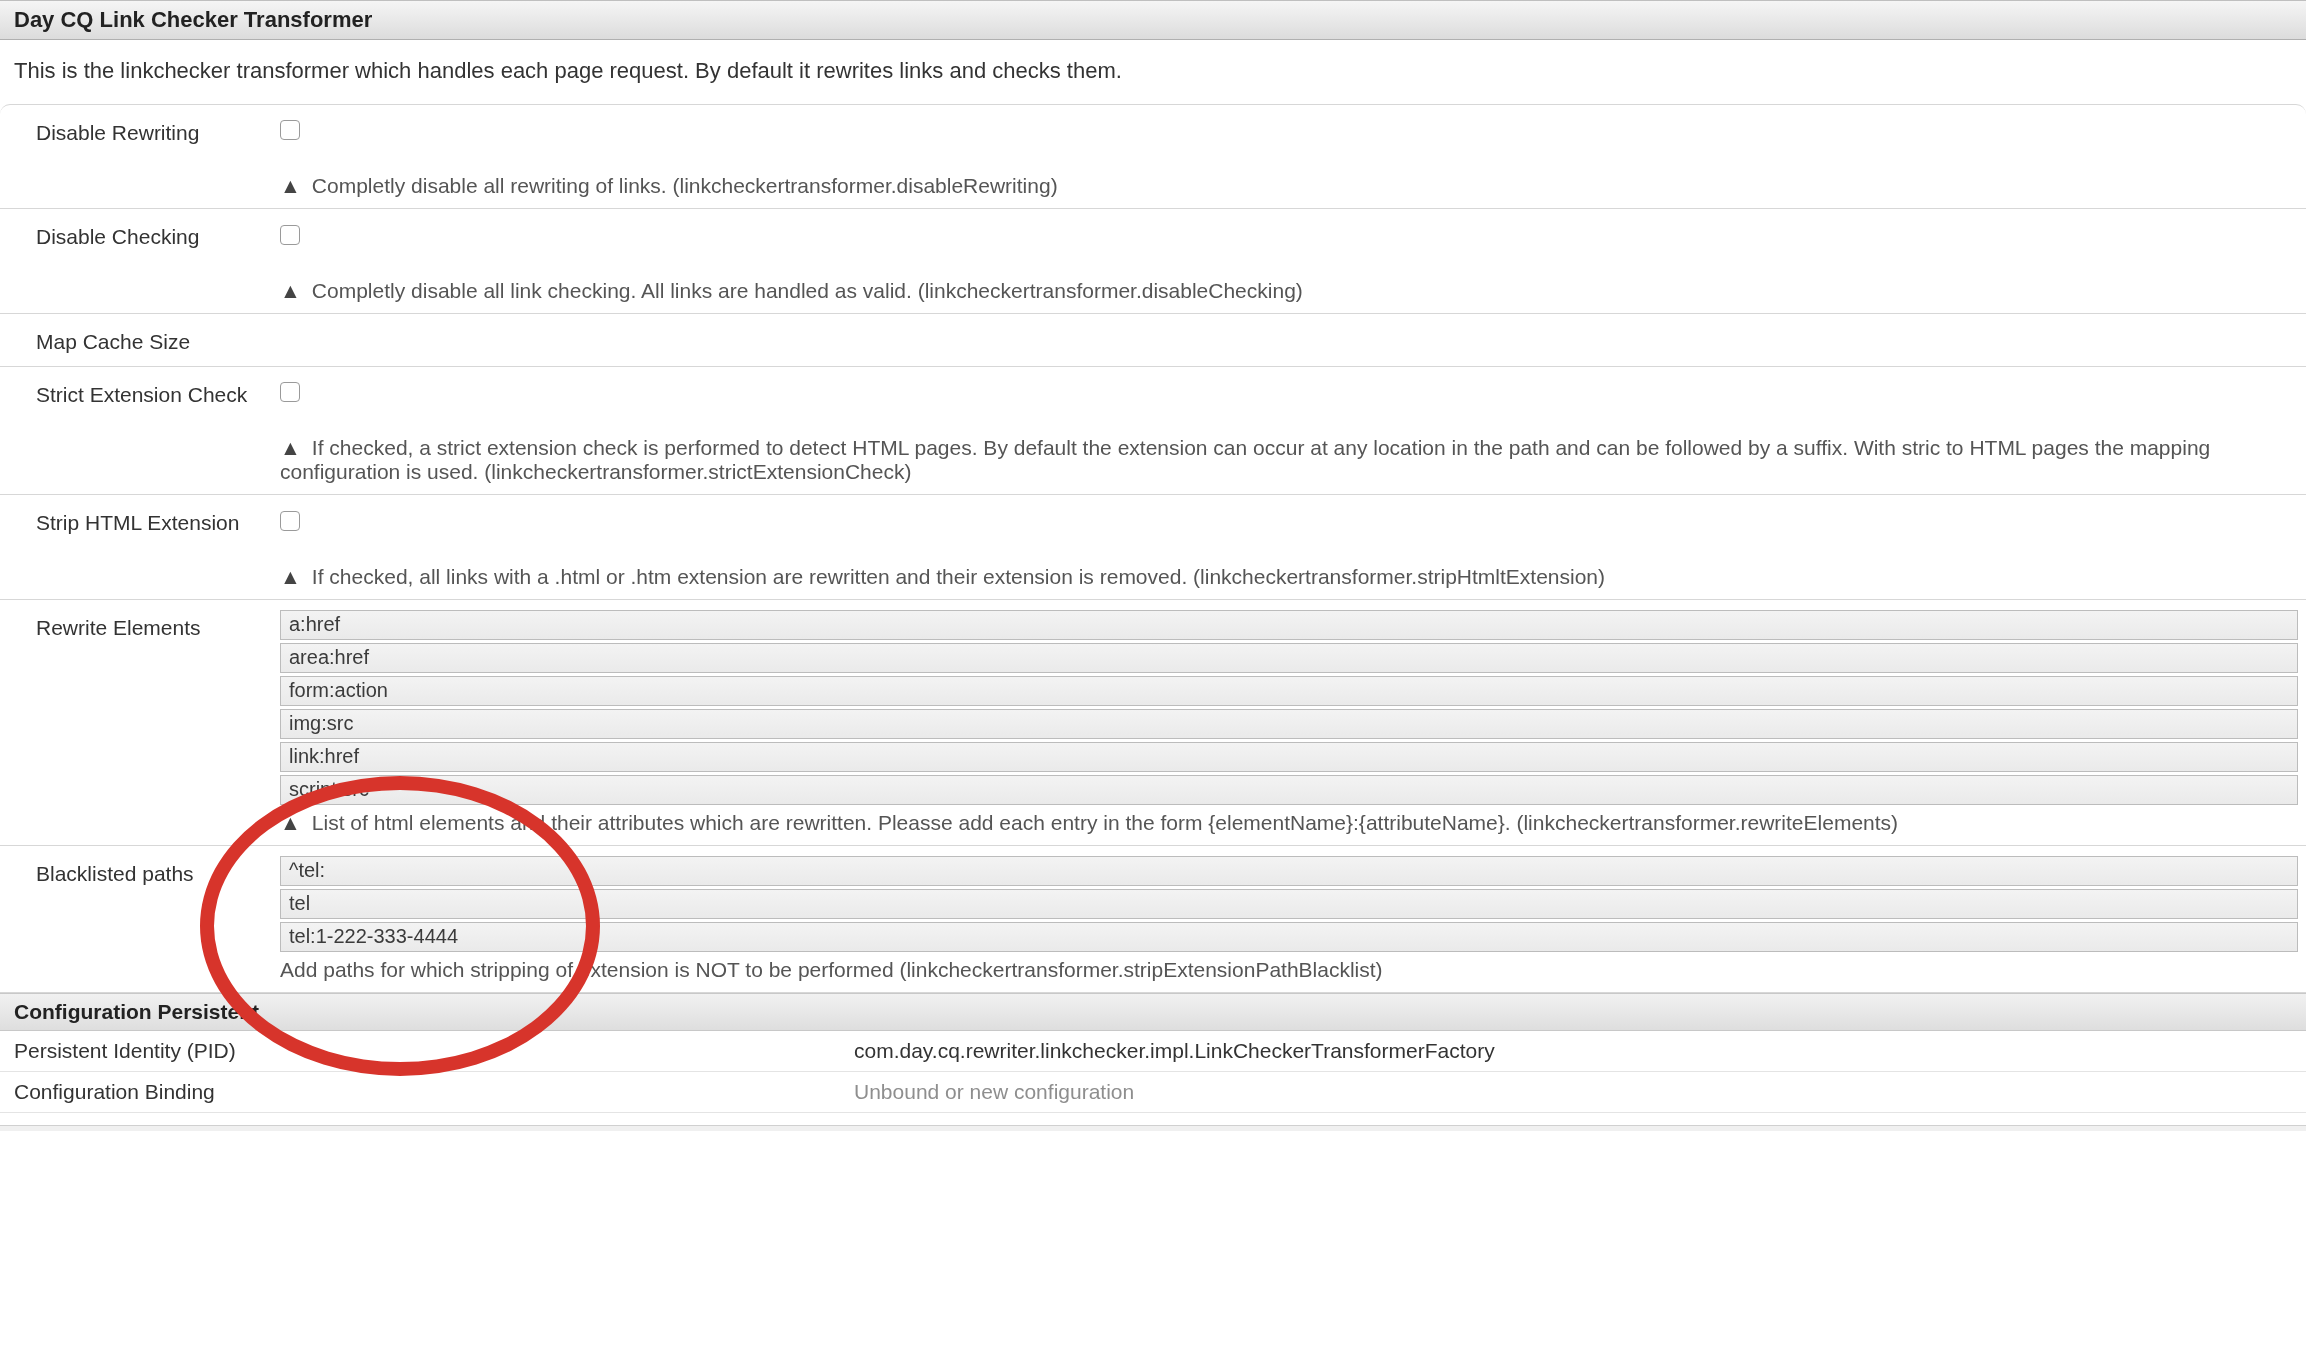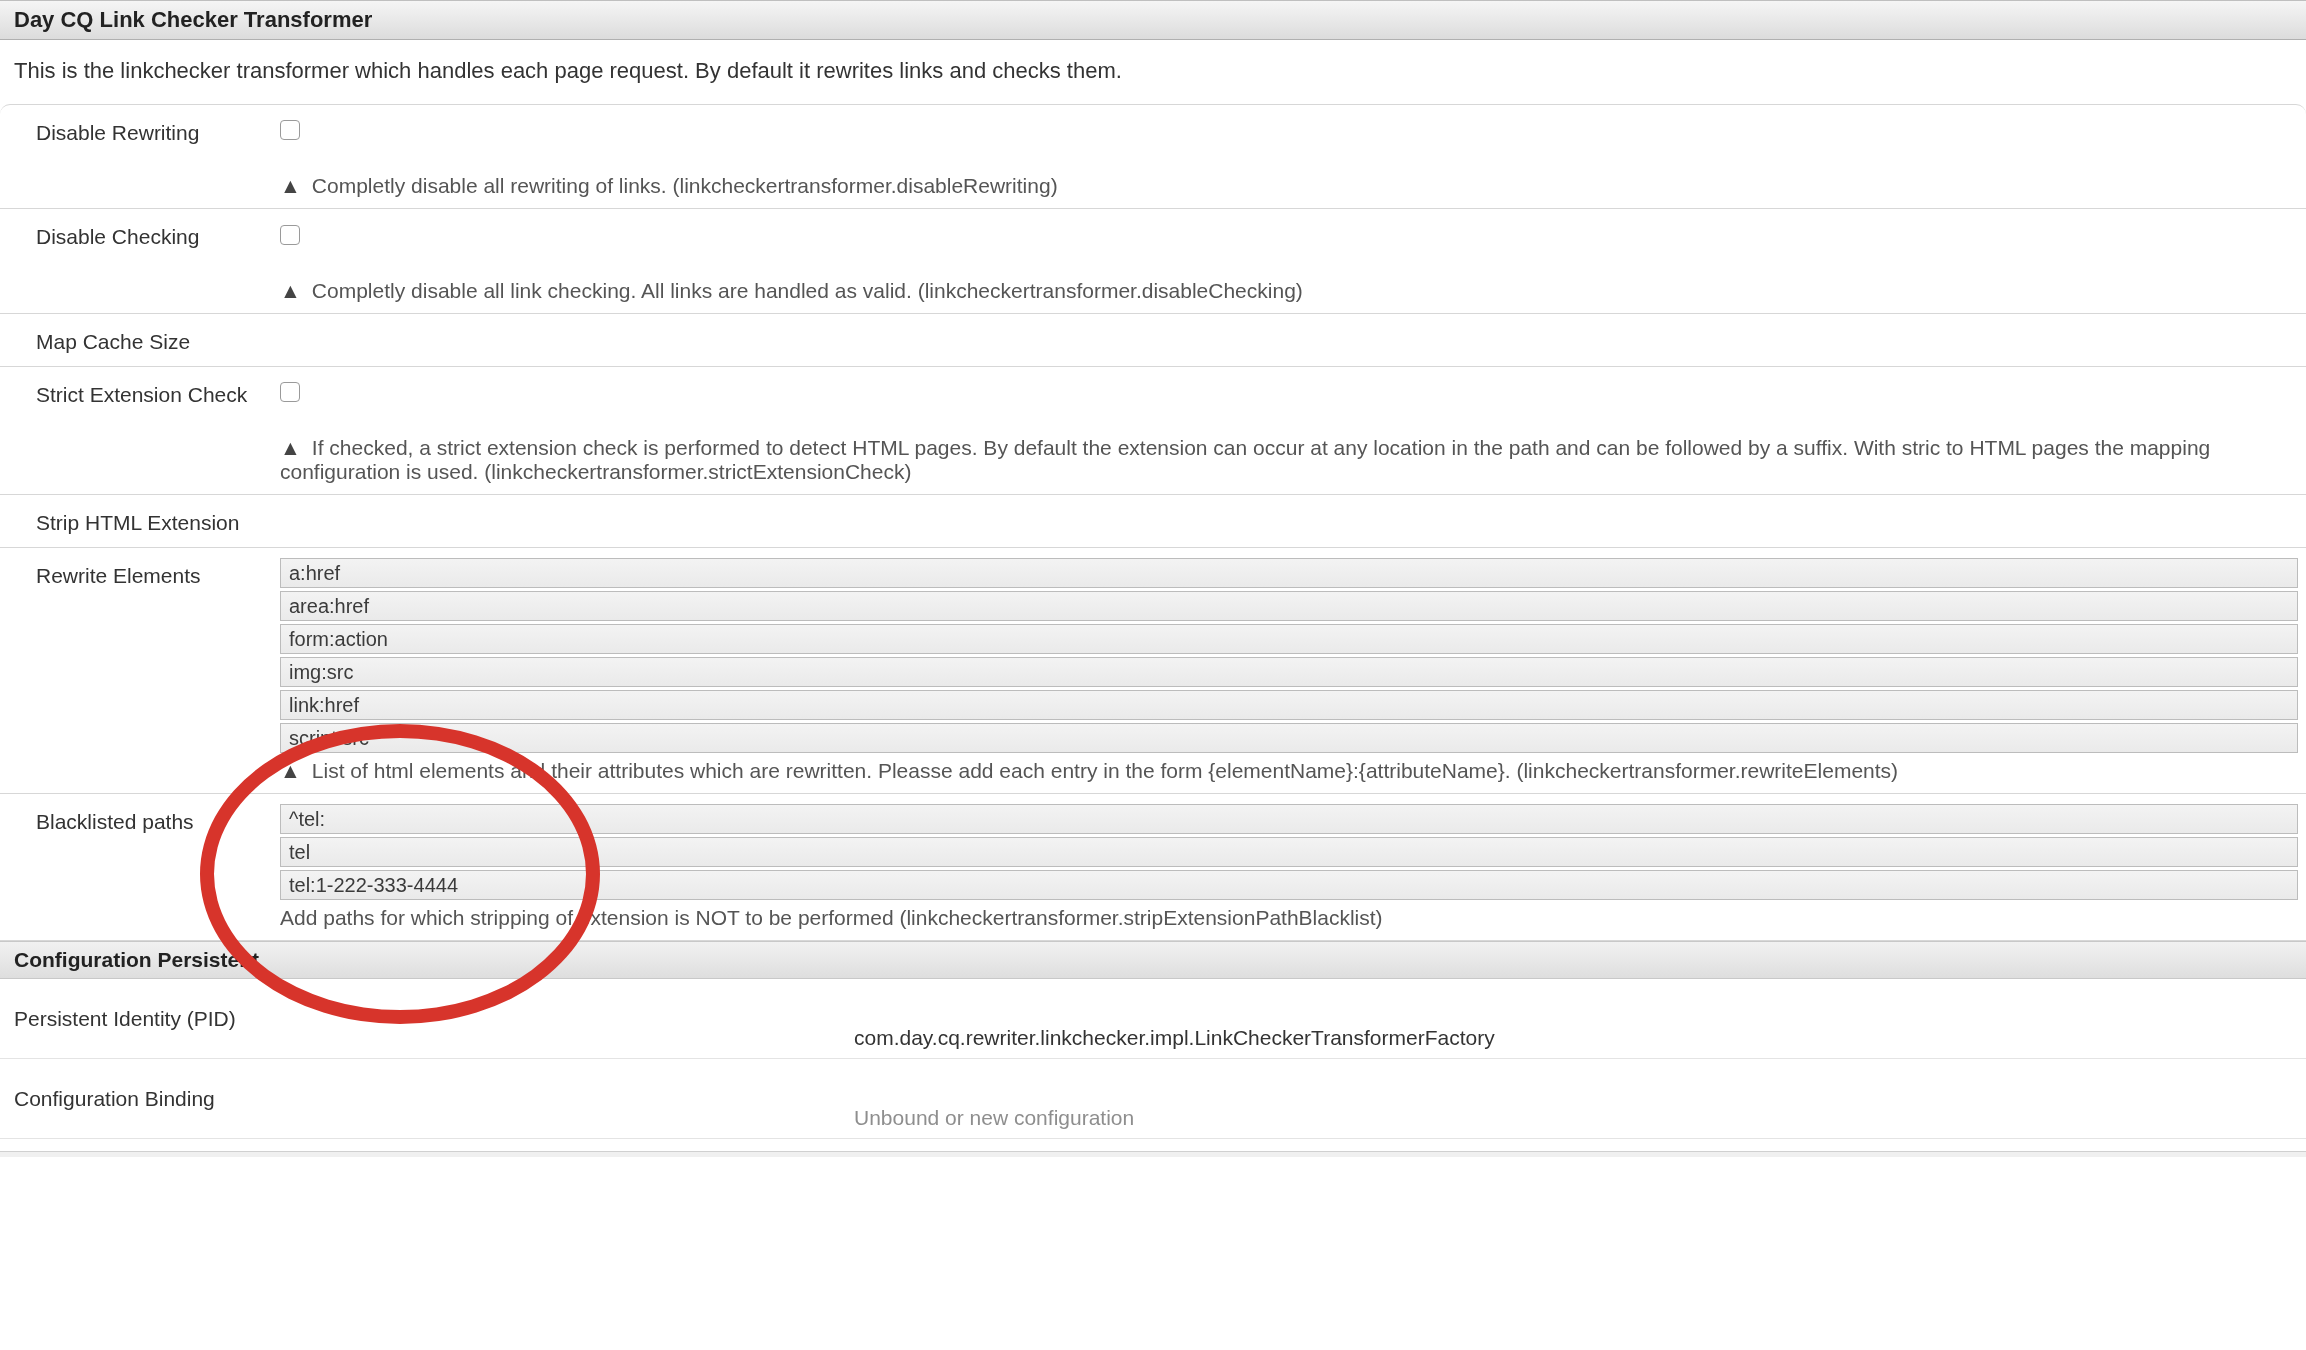--- a/index.html
+++ b/index.html
@@ -103,21 +103,20 @@
   }
   .info-label {
     flex: 0 0 840px;
     font-size: 21px;
     color: #333;
   }
   .info-value {
     flex: 1 1 auto;
     font-size: 21px;
     color: #333;
-    margin-top: 39px;
   }
   .info-value.muted { color: #8e8e8e; }
   .ellipse-callout {
     position: absolute;
     border: 14px solid #d7342b;
     border-radius: 50%;
     pointer-events: none;
   }
   .rel { position: relative; }
   .bottom-line {
@@ -168,20 +167,27 @@
         <span class="chk"></span>
         <div class="hint-row">
           <span class="warn-icon">▲</span>
           <span>If checked, a strict extension check is performed to detect HTML pages. By default the extension can occur at any location in the path and can be followed by a suffix. With stric to HTML pages the mapping configuration is used. (linkcheckertransformer.strictExtensionCheck)</span>
         </div>
       </div>
     </div>
 
     <div class="field-row">
       <div class="field-label">Strip HTML Extension</div>
+      <div class="field-content">
+        <span class="chk"></span>
+        <div class="hint-row">
+          <span class="warn-icon">▲</span>
+          <span>If checked, all links with a .html or .htm extension are rewritten and their extension is removed. (linkcheckertransformer.stripHtmltExtension)</span>
+        </div>
+      </div>
     </div>
 
     <div class="field-row">
       <div class="field-label">Rewrite Elements</div>
       <div class="field-content">
         <div class="multi-list">
           <input class="txt-input" type="text" value="a:href" style="">
           <input class="txt-input" type="text" value="area:href" style="">
           <input class="txt-input" type="text" value="form:action" style="">
           <input class="txt-input" type="text" value="img:src" style="">

